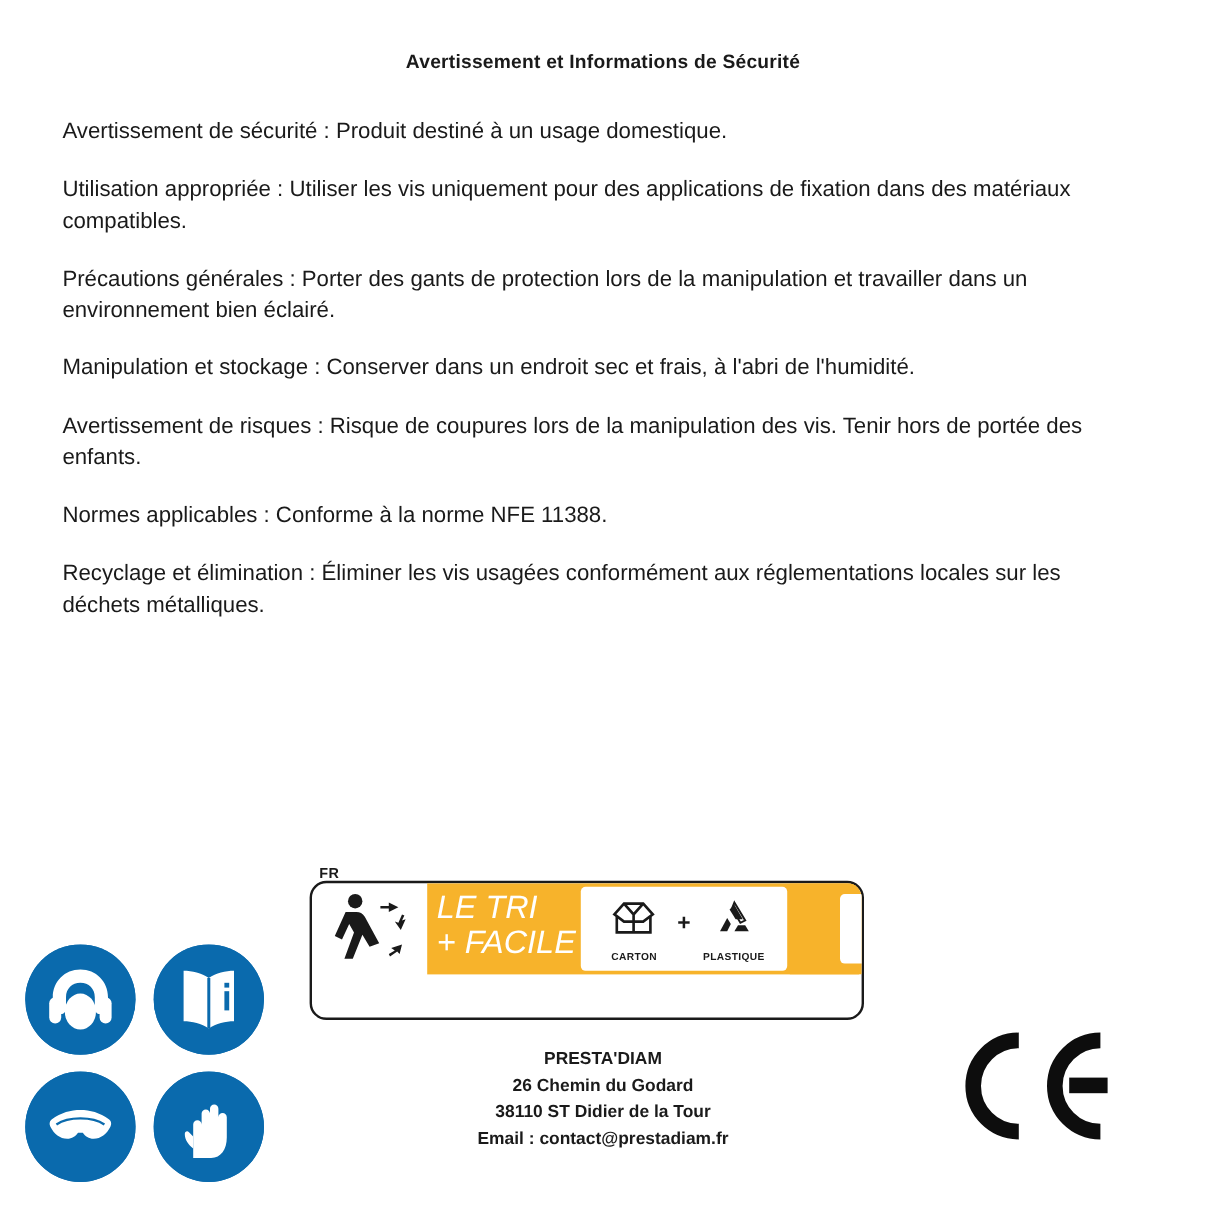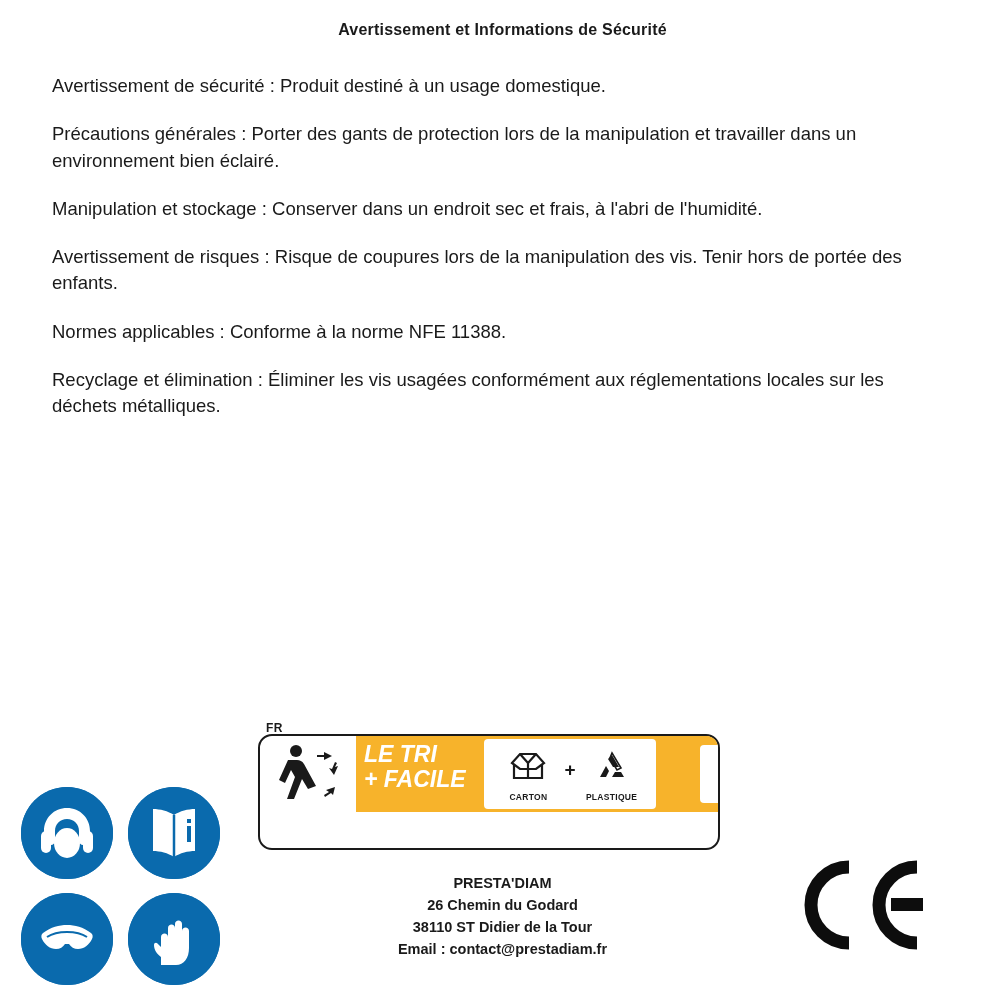--- a/index.html
+++ b/index.html
@@ -17,21 +17,21 @@
   }
   .page {
     position: relative;
     width: 1005px;
     height: 1005px;
   }
   .doc-title {
     text-align: center;
     font-size: 16px;
     font-weight: bold;
-    padding-top: 21px;
+    padding-top: 44px;
     letter-spacing: 0.2px;
   }
   .body-block {
     margin: 0 auto;
     width: 905px;
     padding-top: 34px;
   }
   .para {
     font-size: 18.5px;
     line-height: 1.42;
@@ -107,23 +107,23 @@
     width: 360px;
     height: 76px;
     background: #f7b32b;
   }
   .tri-yellow-text {
     position: absolute;
     left: 8px;
     top: 6px;
     width: 116px;
     color: #ffffff;
-    font-weight: bold;
+    font-weight: normal;
     font-style: italic;
-    font-size: 23px;
+    font-size: 27px;
     line-height: 1.08;
     text-align: left;
   }
   .tri-white-panel {
     position: absolute;
     left: 128px;
     top: 3px;
     width: 172px;
     height: 70px;
     background: #ffffff;
@@ -206,20 +206,21 @@
 </style>
 </head>
 <body>
 
 <div class="page">
 
   <div class="doc-title">Avertissement et Informations de Sécurité</div>
 
   <div class="body-block">
     <p class="para">Avertissement de sécurité : Produit destiné à un usage domestique.</p>
+    <p class="para">Utilisation appropriée : Utiliser les vis uniquement pour des applications de fixation dans des matériaux compatibles.</p>
     <p class="para">Précautions générales : Porter des gants de protection lors de la manipulation et travailler dans un environnement bien éclairé.</p>
     <p class="para">Manipulation et stockage : Conserver dans un endroit sec et frais, à l'abri de l'humidité.</p>
     <p class="para">Avertissement de risques : Risque de coupures lors de la manipulation des vis. Tenir hors de portée des enfants.</p>
     <p class="para">Normes applicables : Conforme à la norme NFE 11388.</p>
     <p class="para">Recyclage et élimination : Éliminer les vis usagées conformément aux réglementations locales sur les déchets métalliques.</p>
   </div>
 
   <div class="pictos">
 
     <div class="picto p1">

